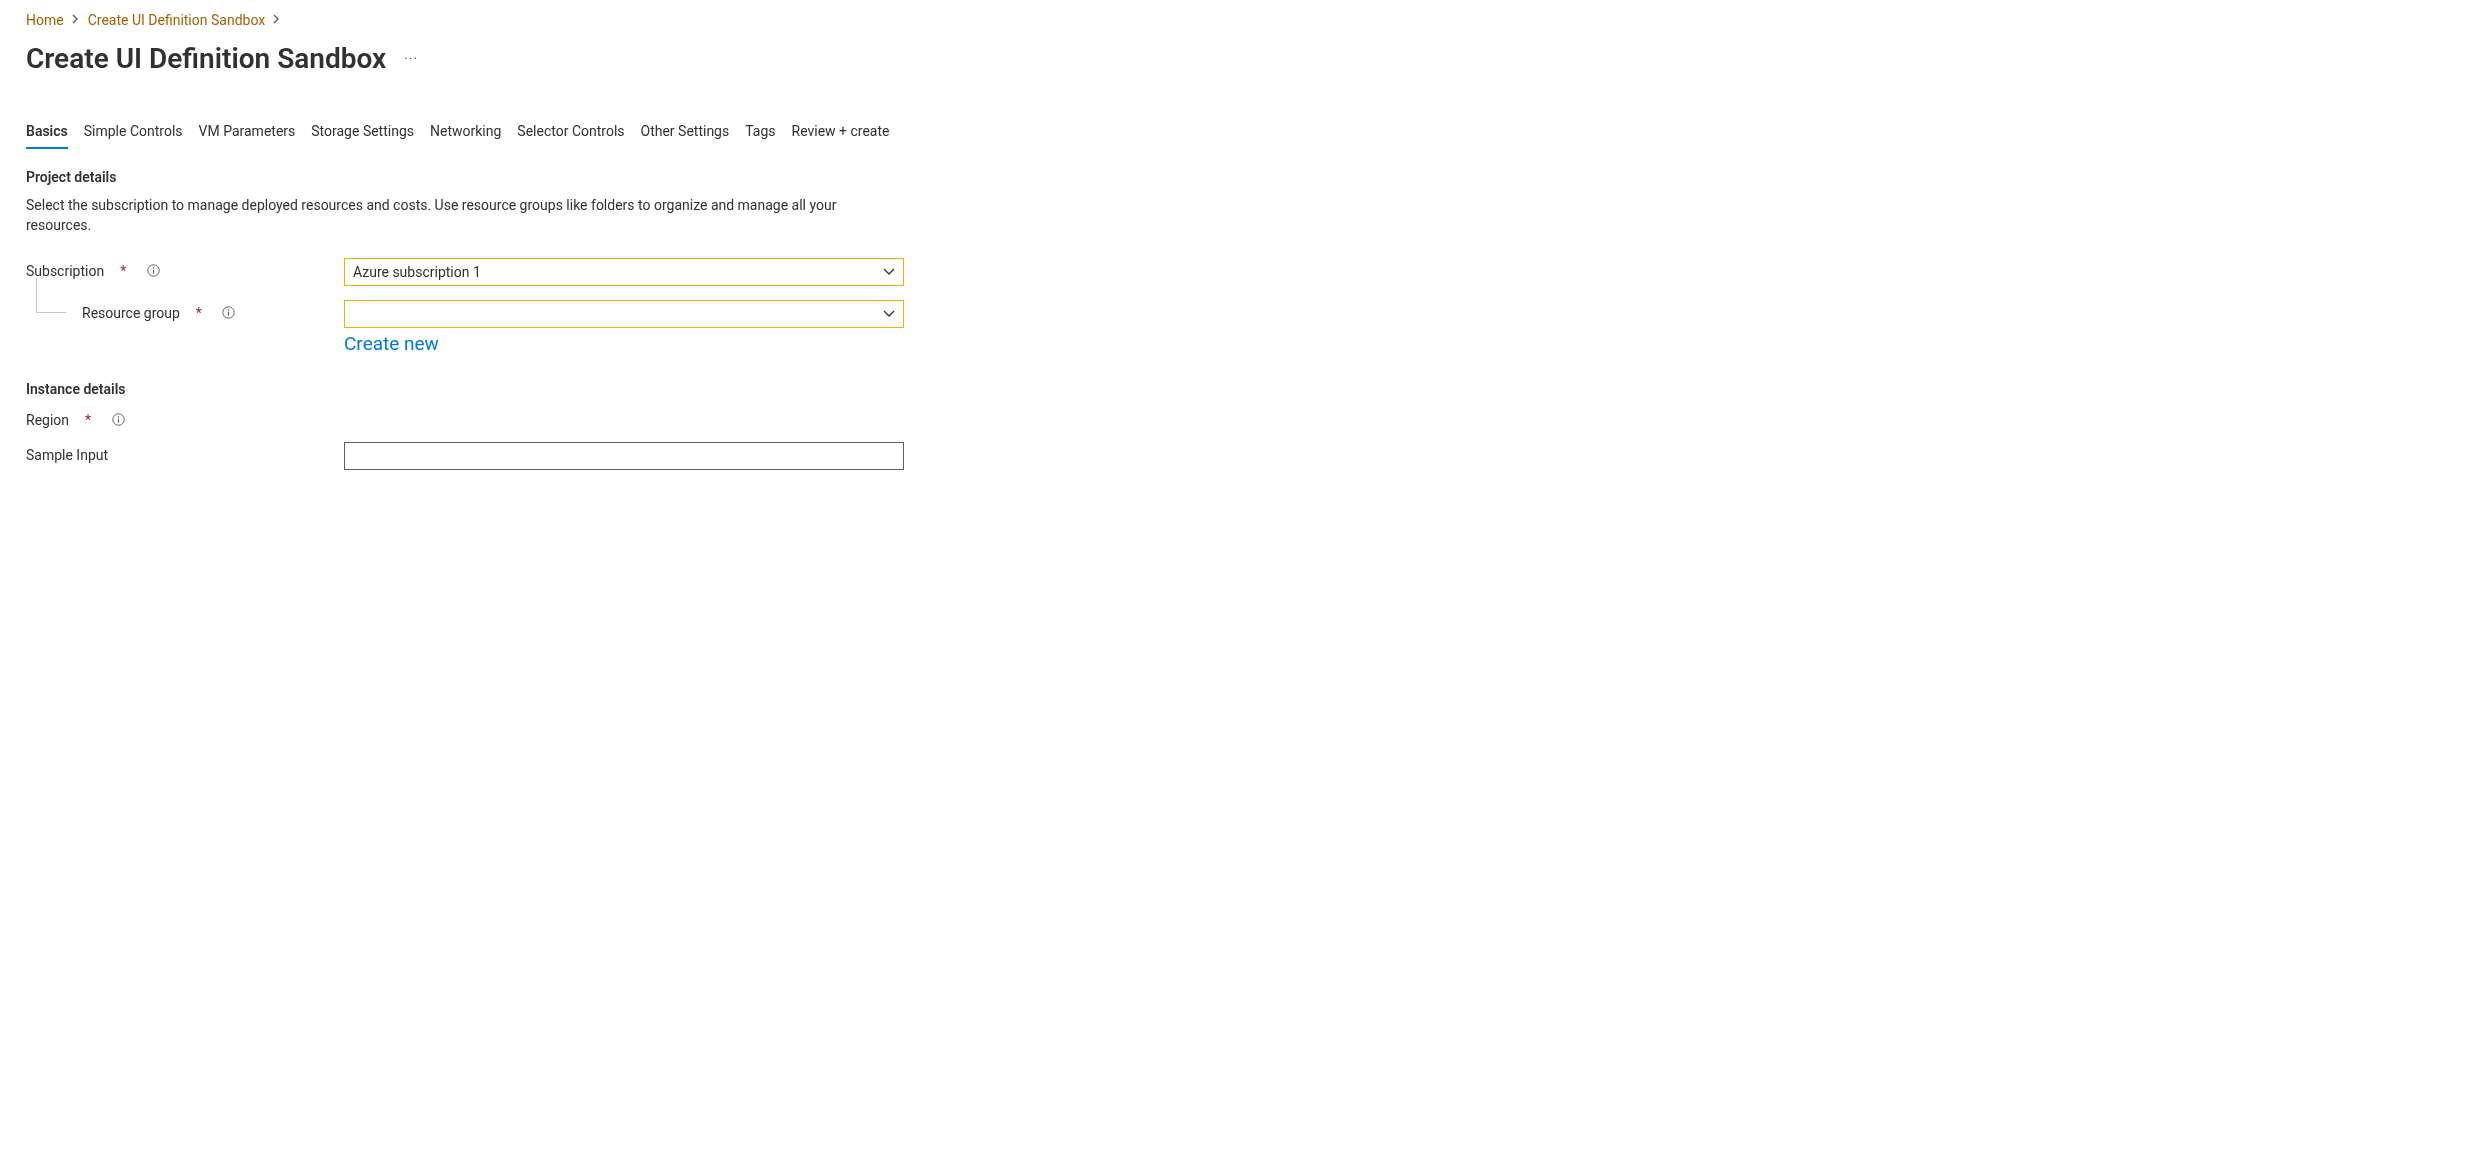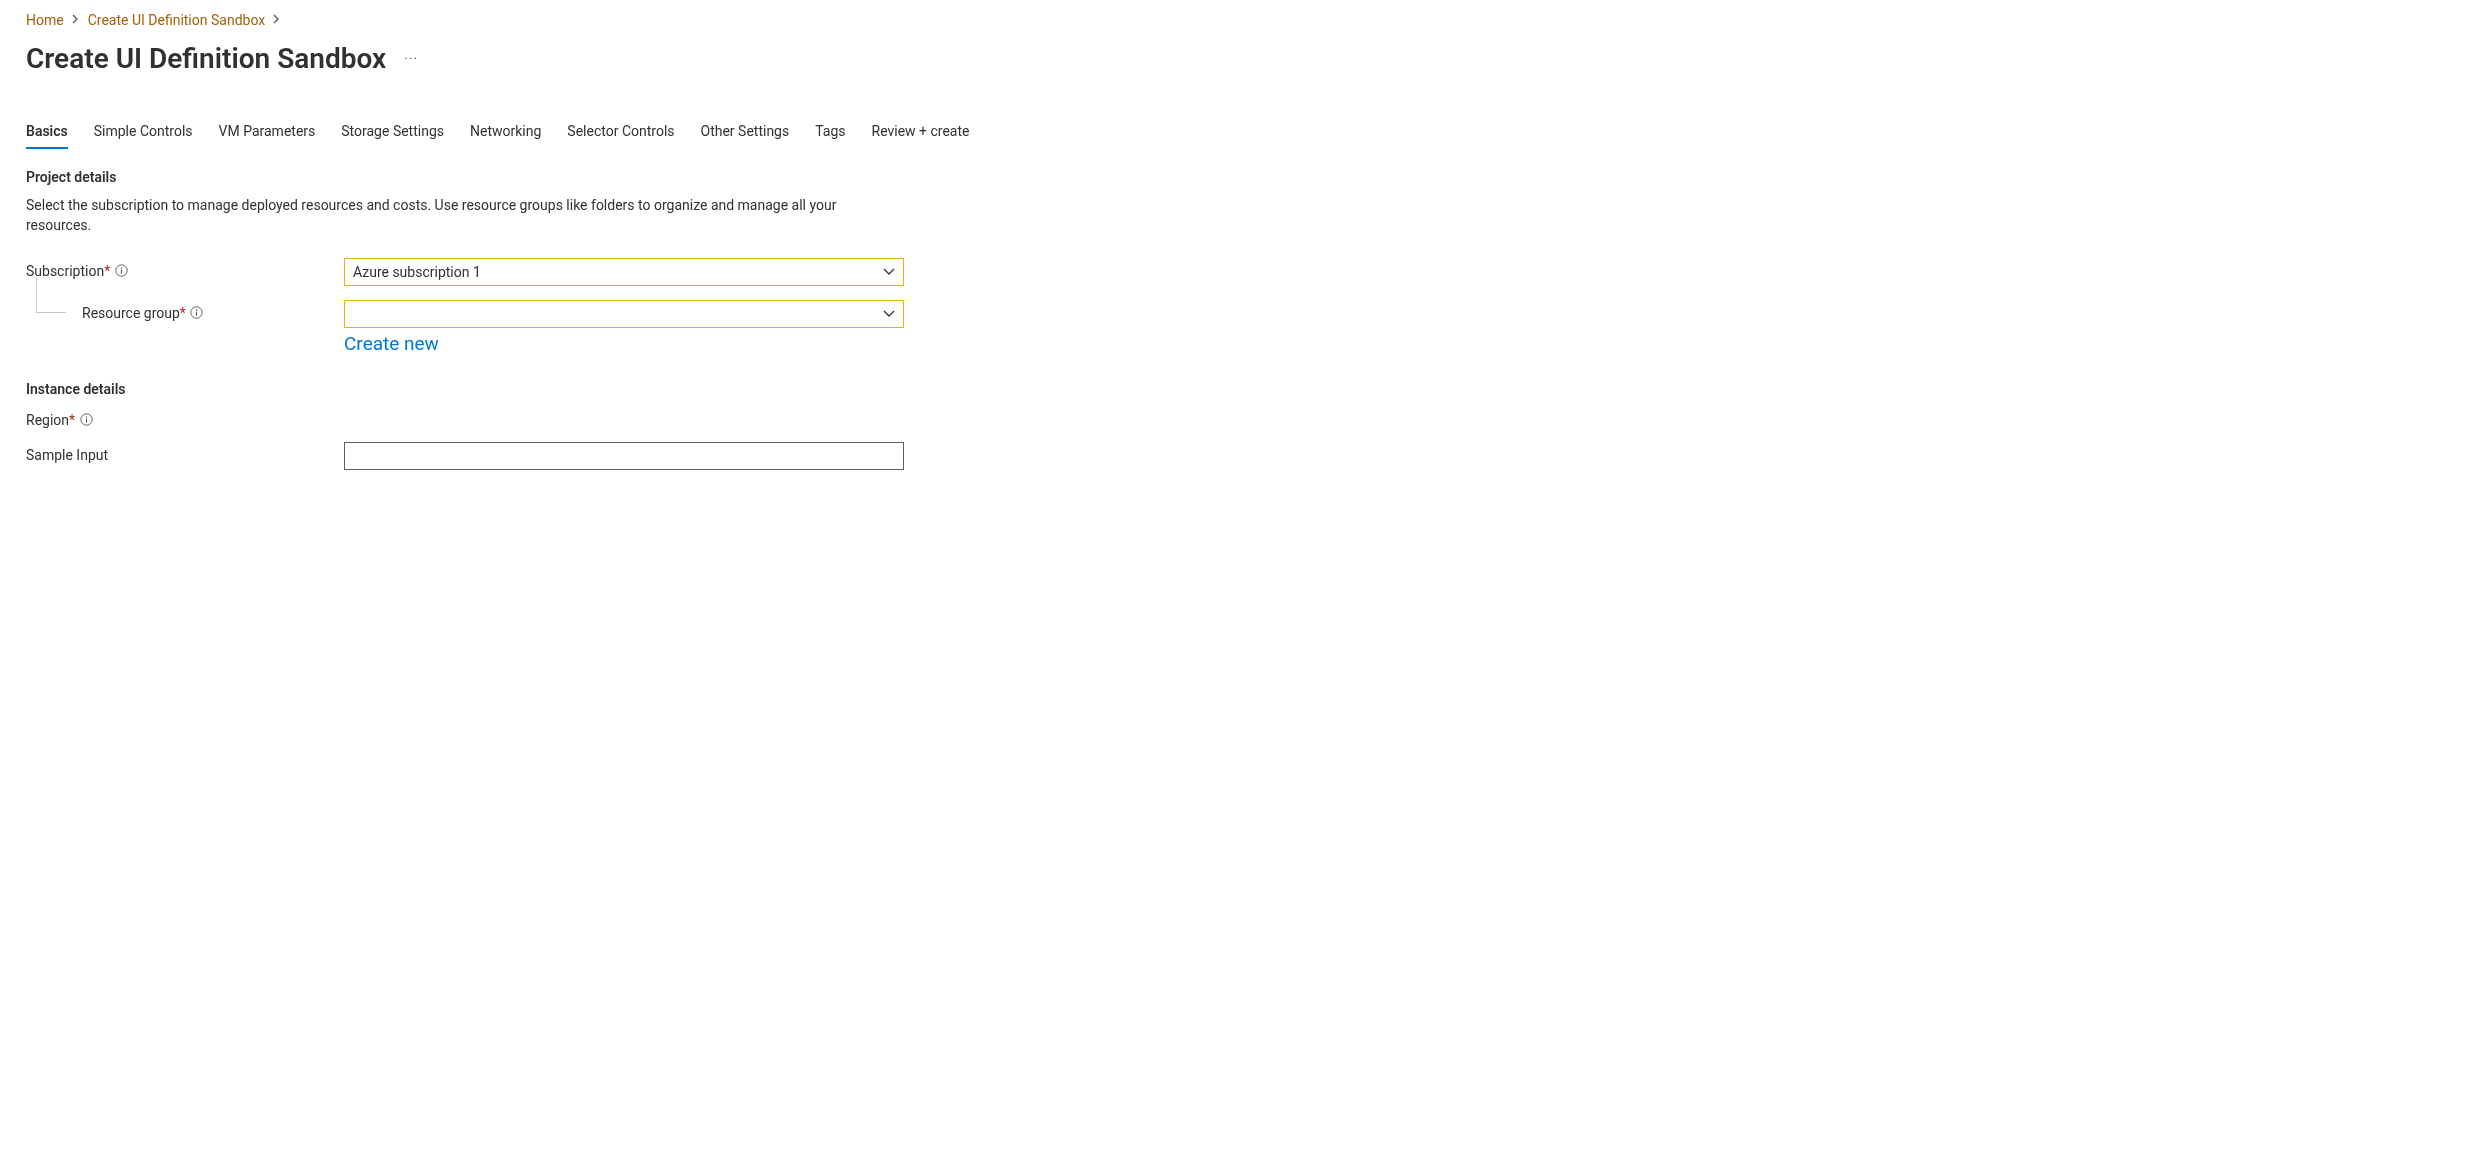--- a/index.html
+++ b/index.html
@@ -41,21 +41,21 @@
       color: #323130;
     }
     .more-dots {
       color: #605e5c;
       font-size: 14px;
       letter-spacing: 1px;
       cursor: pointer;
     }
     .tabs {
       display: flex;
-      gap: 26px;
+      gap: 16px;
       border-bottom: none;
       margin-bottom: 18px;
     }
     .tab {
       font-size: 14px;
       color: #323130;
       padding-bottom: 8px;
       cursor: pointer;
       border-bottom: 2px solid transparent;
     }
@@ -102,21 +102,21 @@
       top: 12px;
       width: 30px;
       height: 1px;
       background: #c8c6c4;
     }
     .label-col {
       width: 318px;
       flex-shrink: 0;
       display: flex;
       align-items: center;
-      gap: 0;
+      gap: 16px;
       font-size: 14px;
       color: #323130;
       padding-top: 5px;
     }
     .req {
       color: #a4262c;
     }
     .input-col {
       width: 560px;
     }

